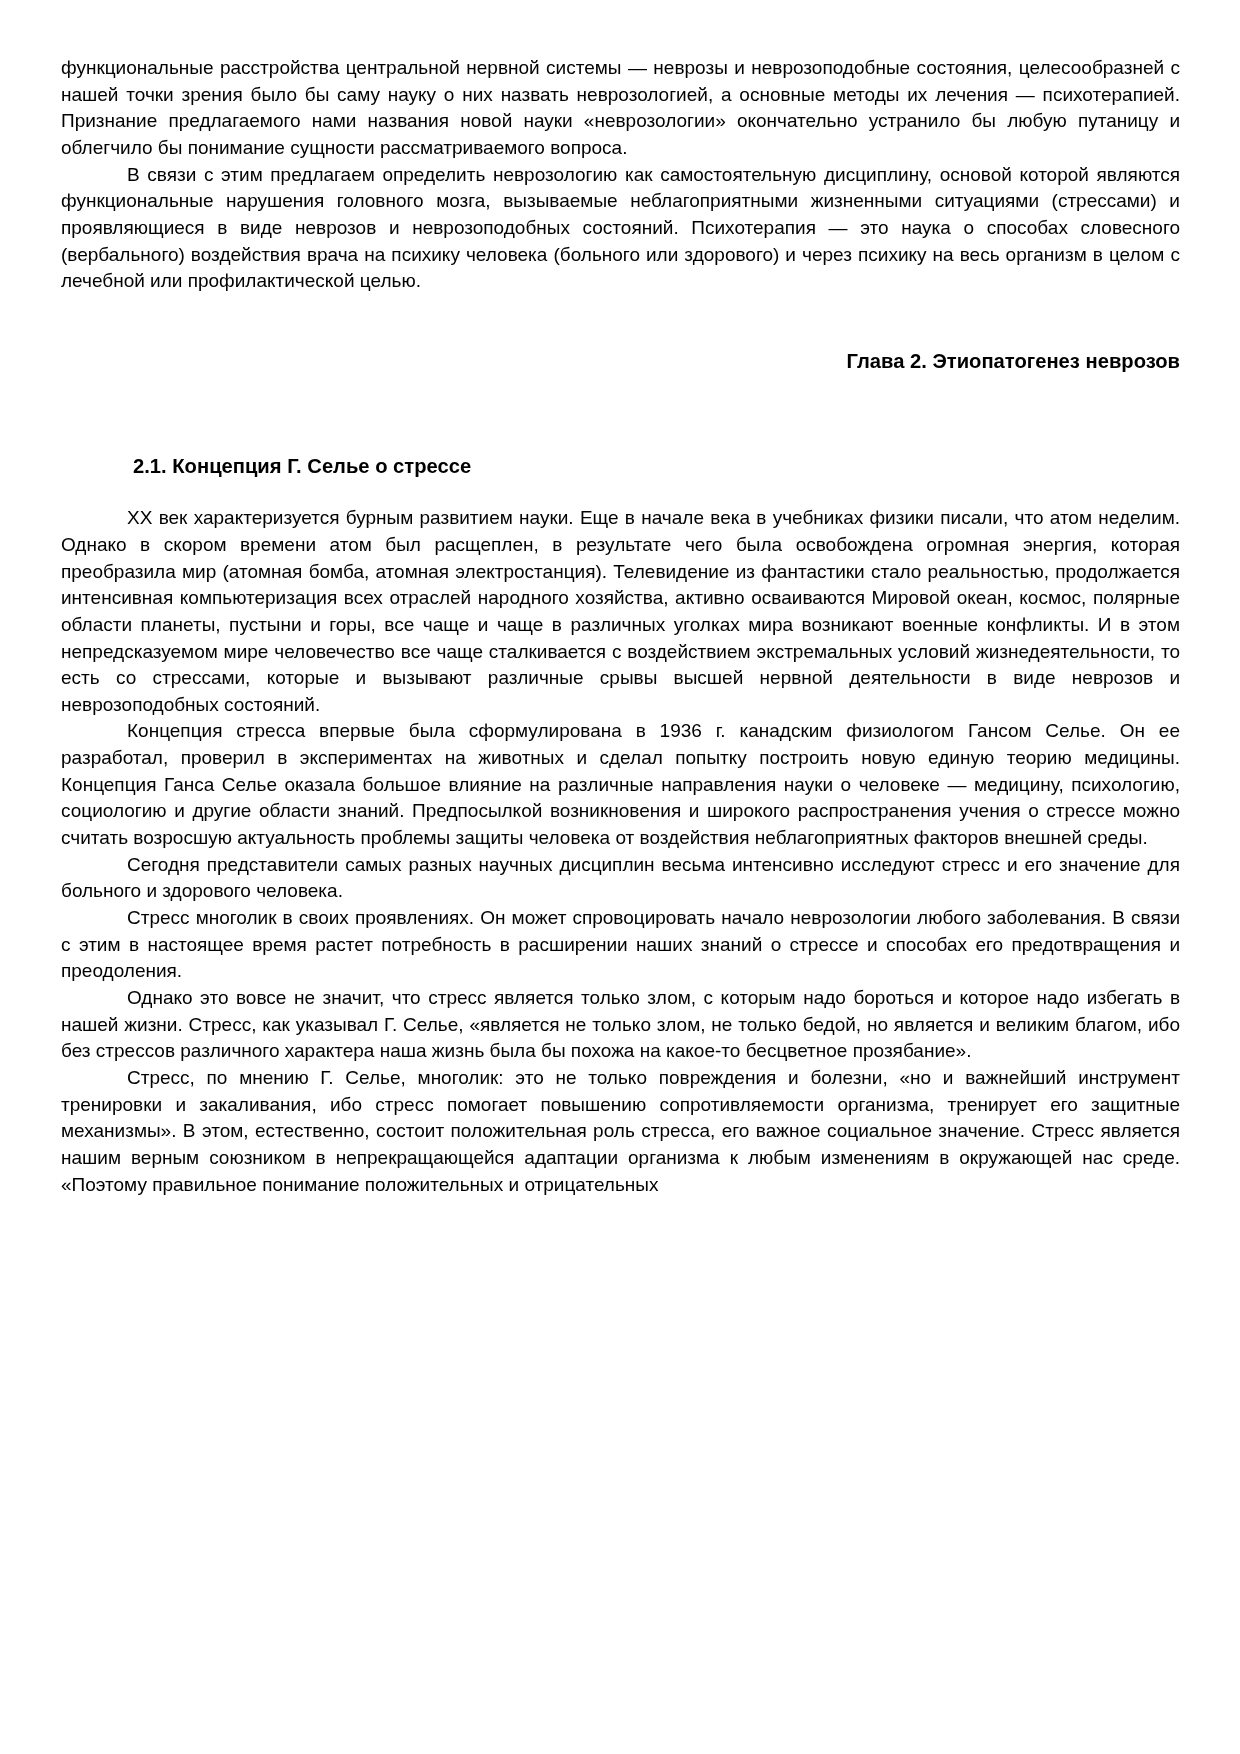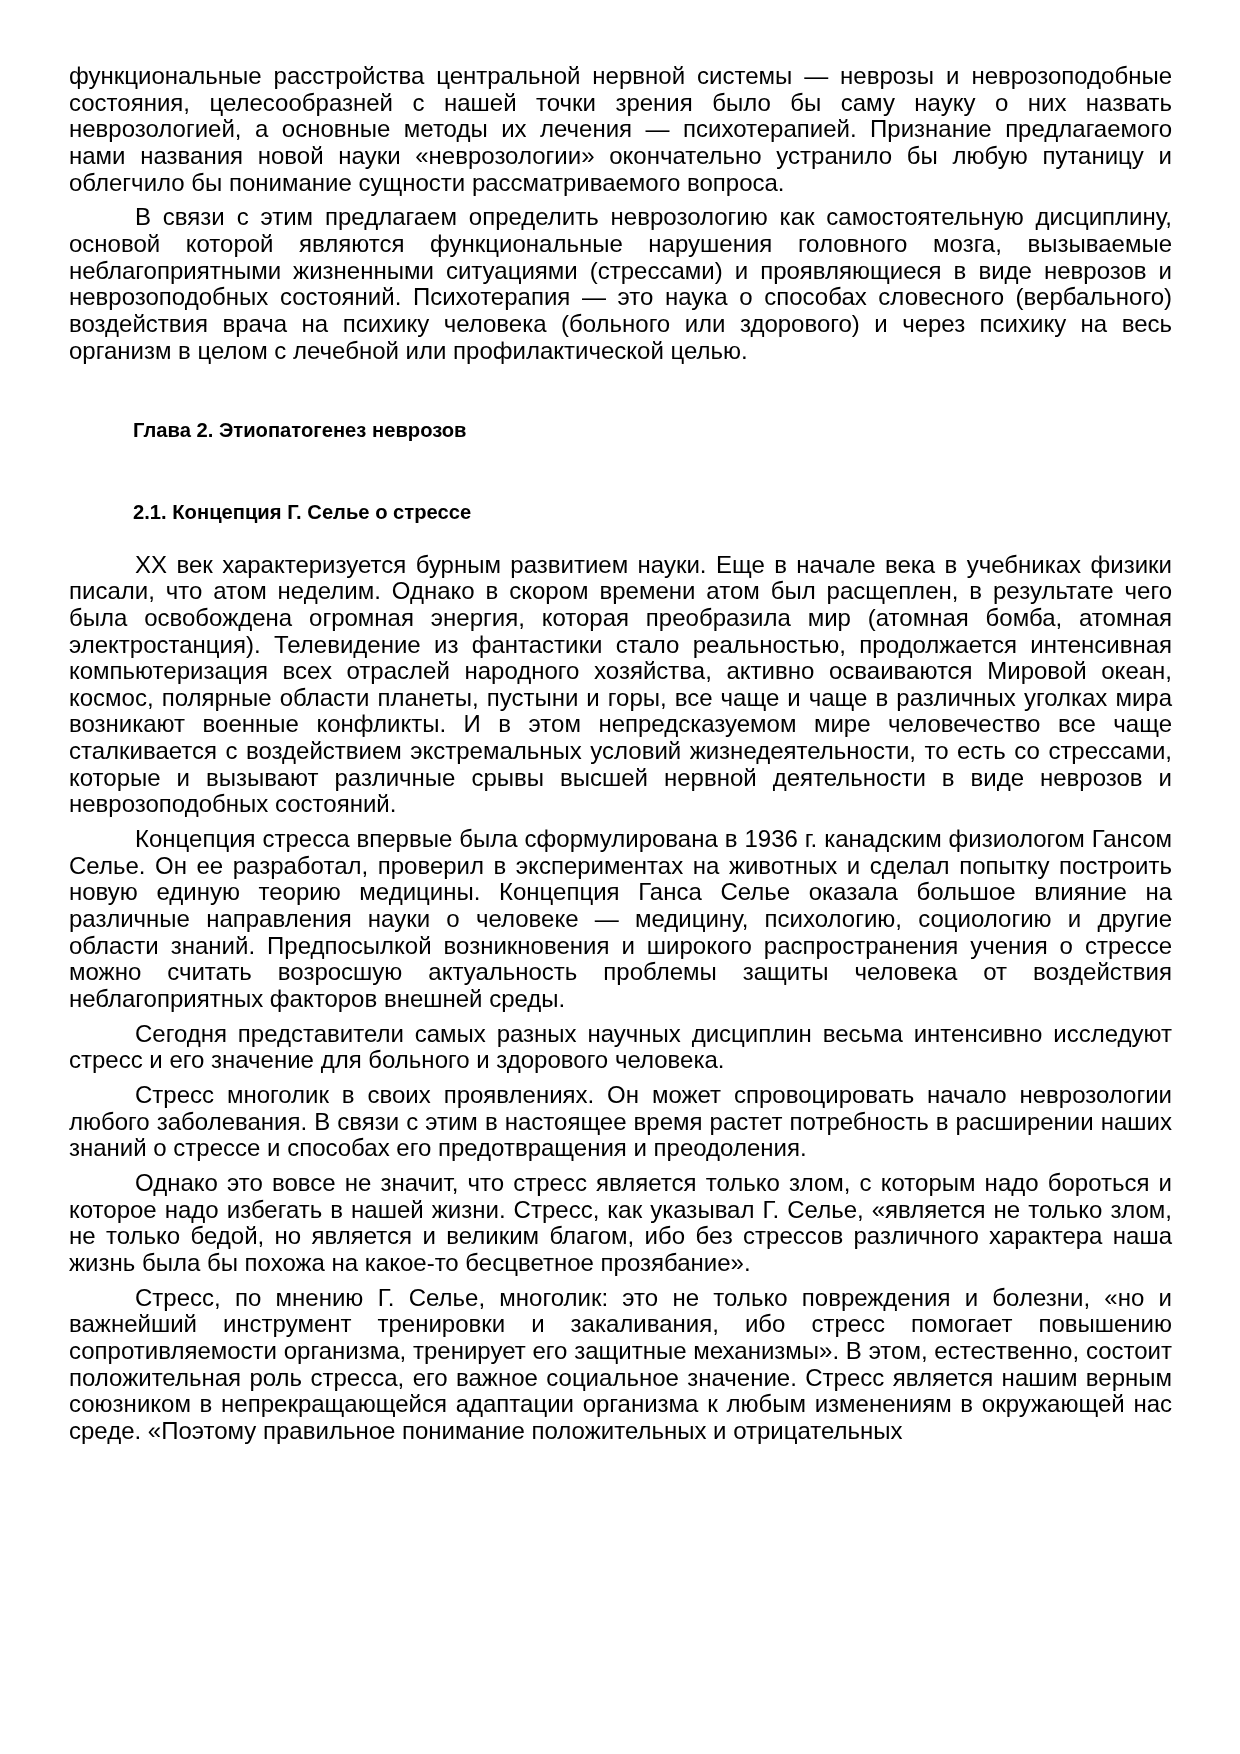--- a/index.html
+++ b/index.html
@@ -15,41 +15,42 @@
       color: #000000;
       font-family: "Liberation Sans", sans-serif;
     }
     .page {
       position: absolute;
       left: 61px;
       top: 55px;
       width: 1119px;
     }
     .para {
-      margin: 8px;
-      font-size: 24px;
+      margin: 0;
+      font-size: 19px;
       line-height: 26.65px;
       text-align: justify;
       text-indent: 0;
     }
     .para.indent {
       text-indent: 66px;
     }
     .heading {
       margin: 0;
       font-size: 20.2px;
       line-height: 26.65px;
       font-weight: bold;
       padding-left: 72px;
     }
     .h-chapter {
       margin-top: 53px;
+      text-align: right;
     }
     .h-section {
-      margin-top: 55px;
+      margin-top: 78px;
       margin-bottom: 26px;
     }
   </style>
 </head>
 <body>
 
 <div class="page">
 
   <p class="para">функциональные расстройства центральной нервной системы — неврозы и неврозоподобные состояния, целесообразней с нашей точки зрения было бы саму науку о них назвать неврозологией, а основные методы их лечения — психотерапией. Признание предлагаемого нами названия новой науки «неврозологии» окончательно устранило бы любую путаницу и облегчило бы понимание сущности рассматриваемого вопроса.</p>
   <p class="para indent">В связи с этим предлагаем определить неврозологию как самостоятельную дисциплину, основой которой являются функциональные нарушения головного мозга, вызываемые неблагоприятными жизненными ситуациями (стрессами) и проявляющиеся в виде неврозов и неврозоподобных состояний. Психотерапия — это наука о способах словесного (вербального) воздействия врача на психику человека (больного или здорового) и через психику на весь организм в целом с лечебной или профилактической целью.</p>

